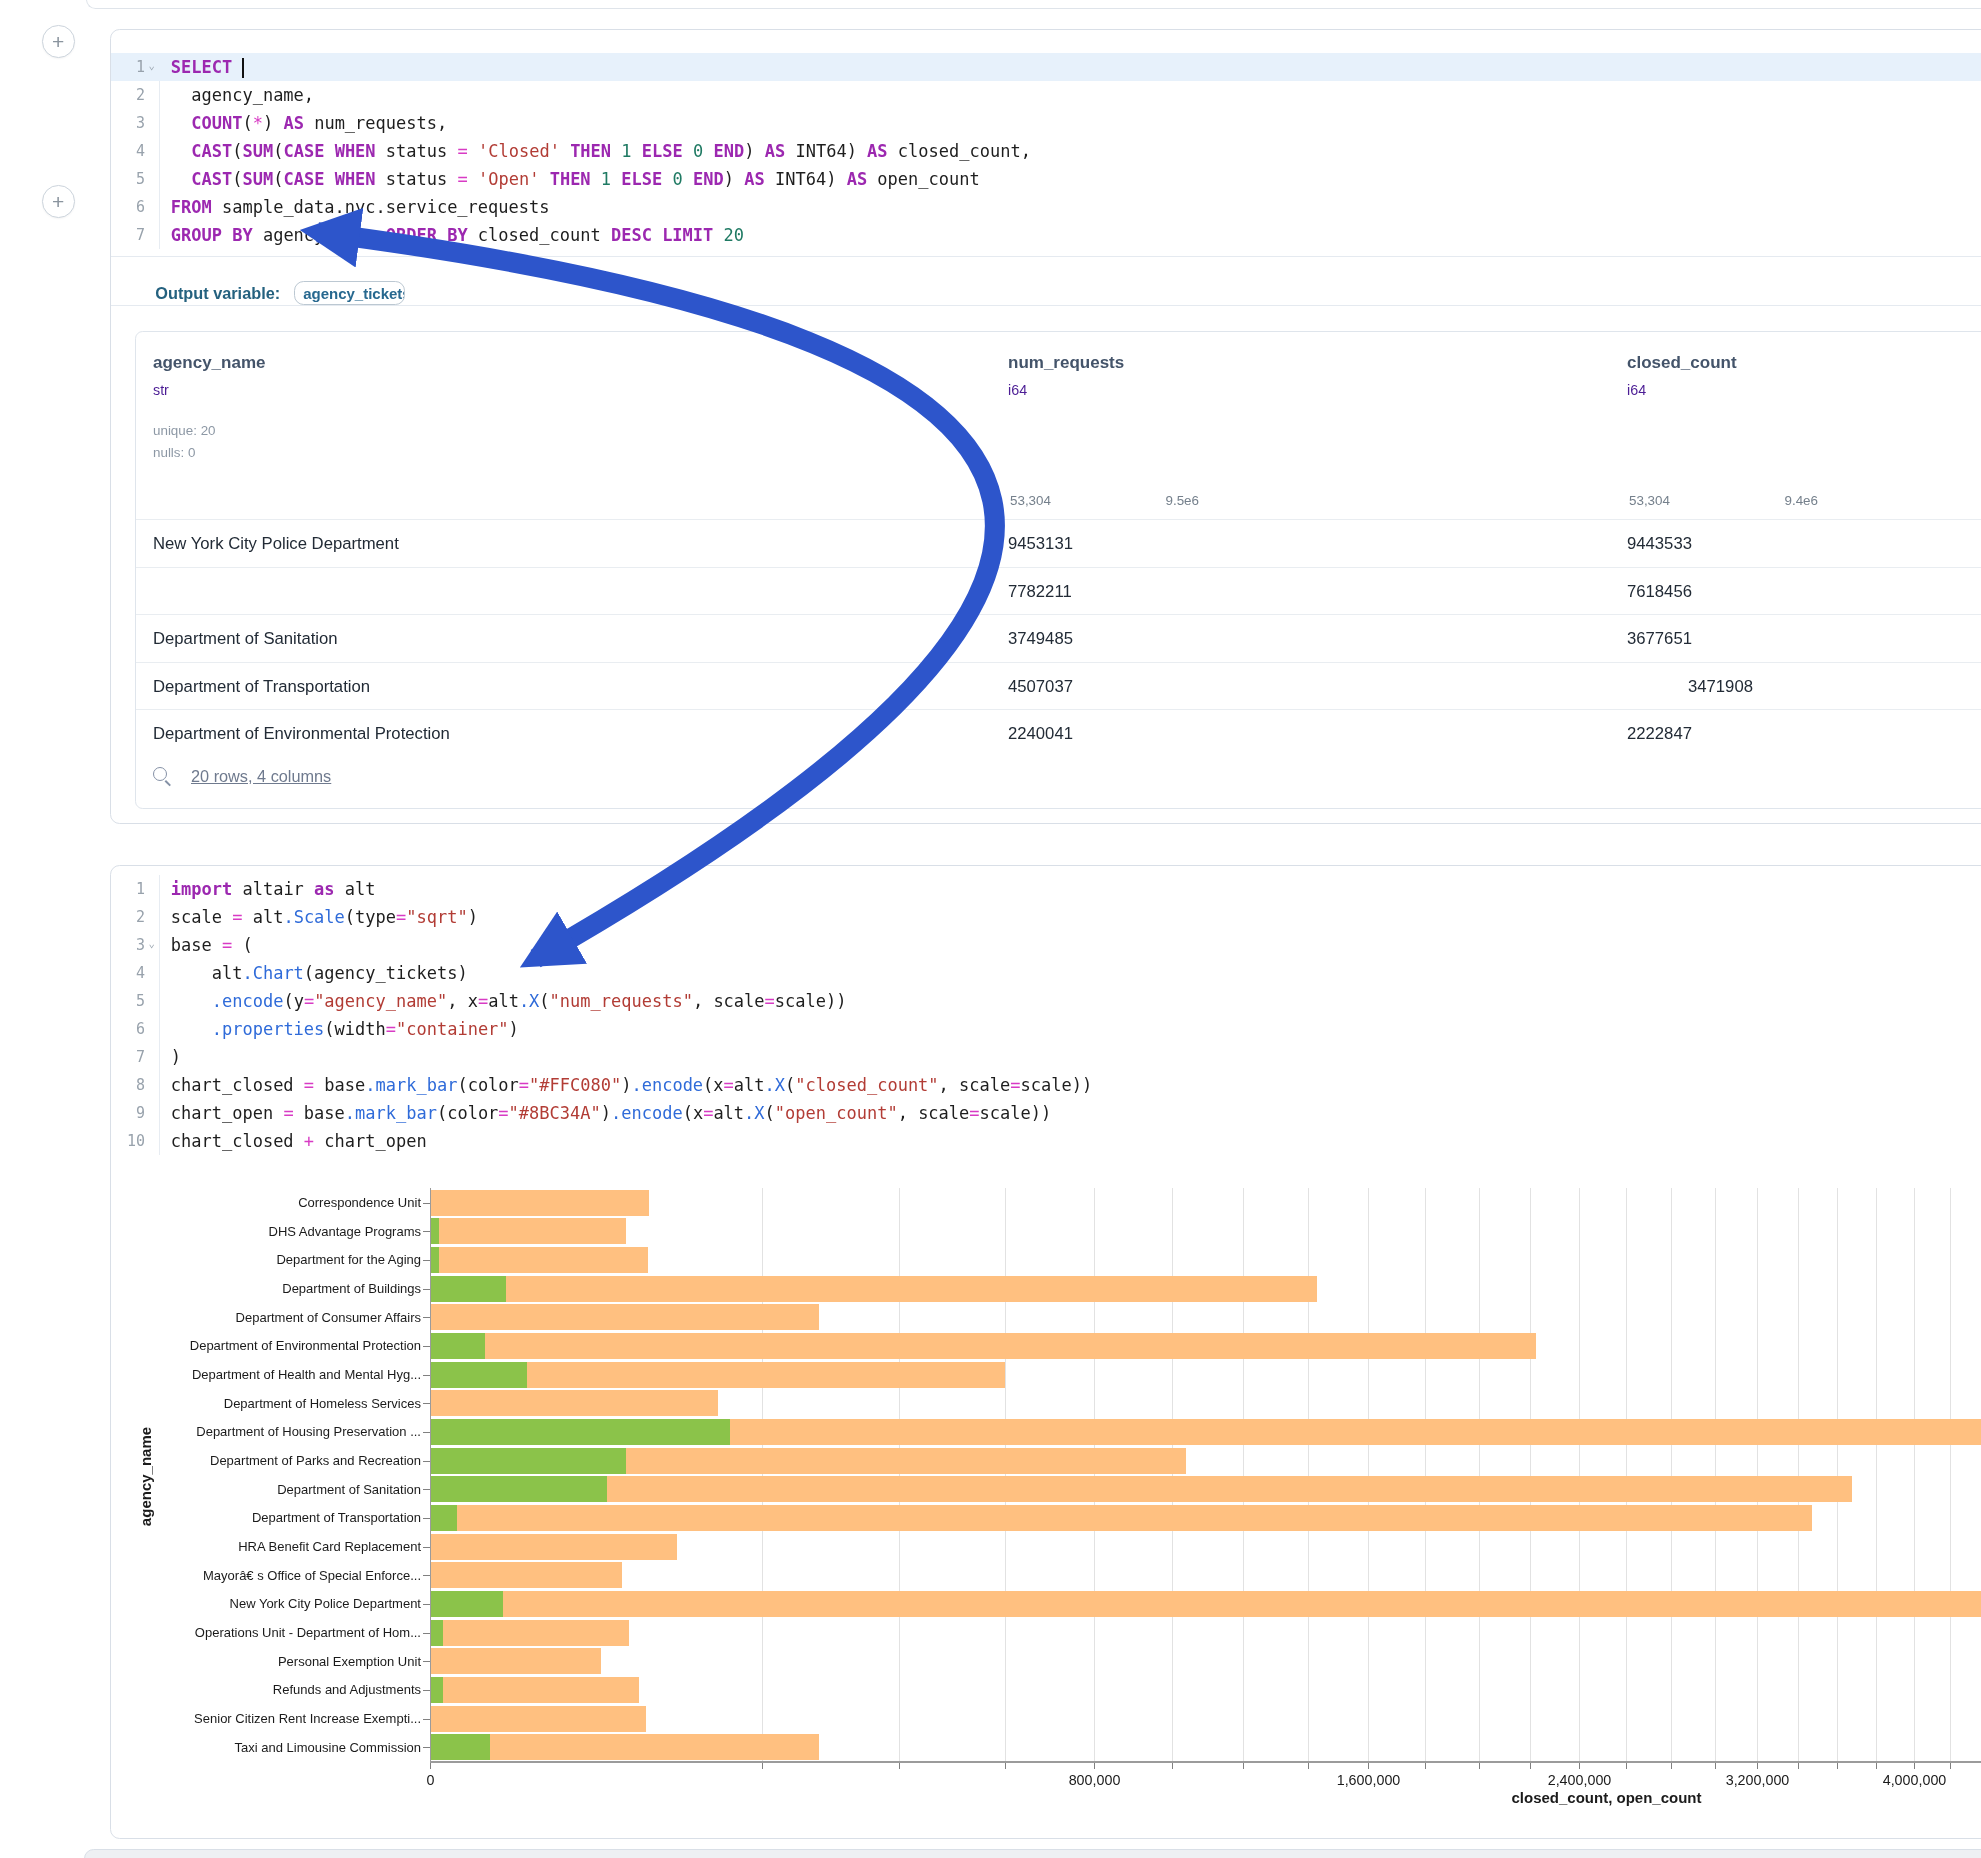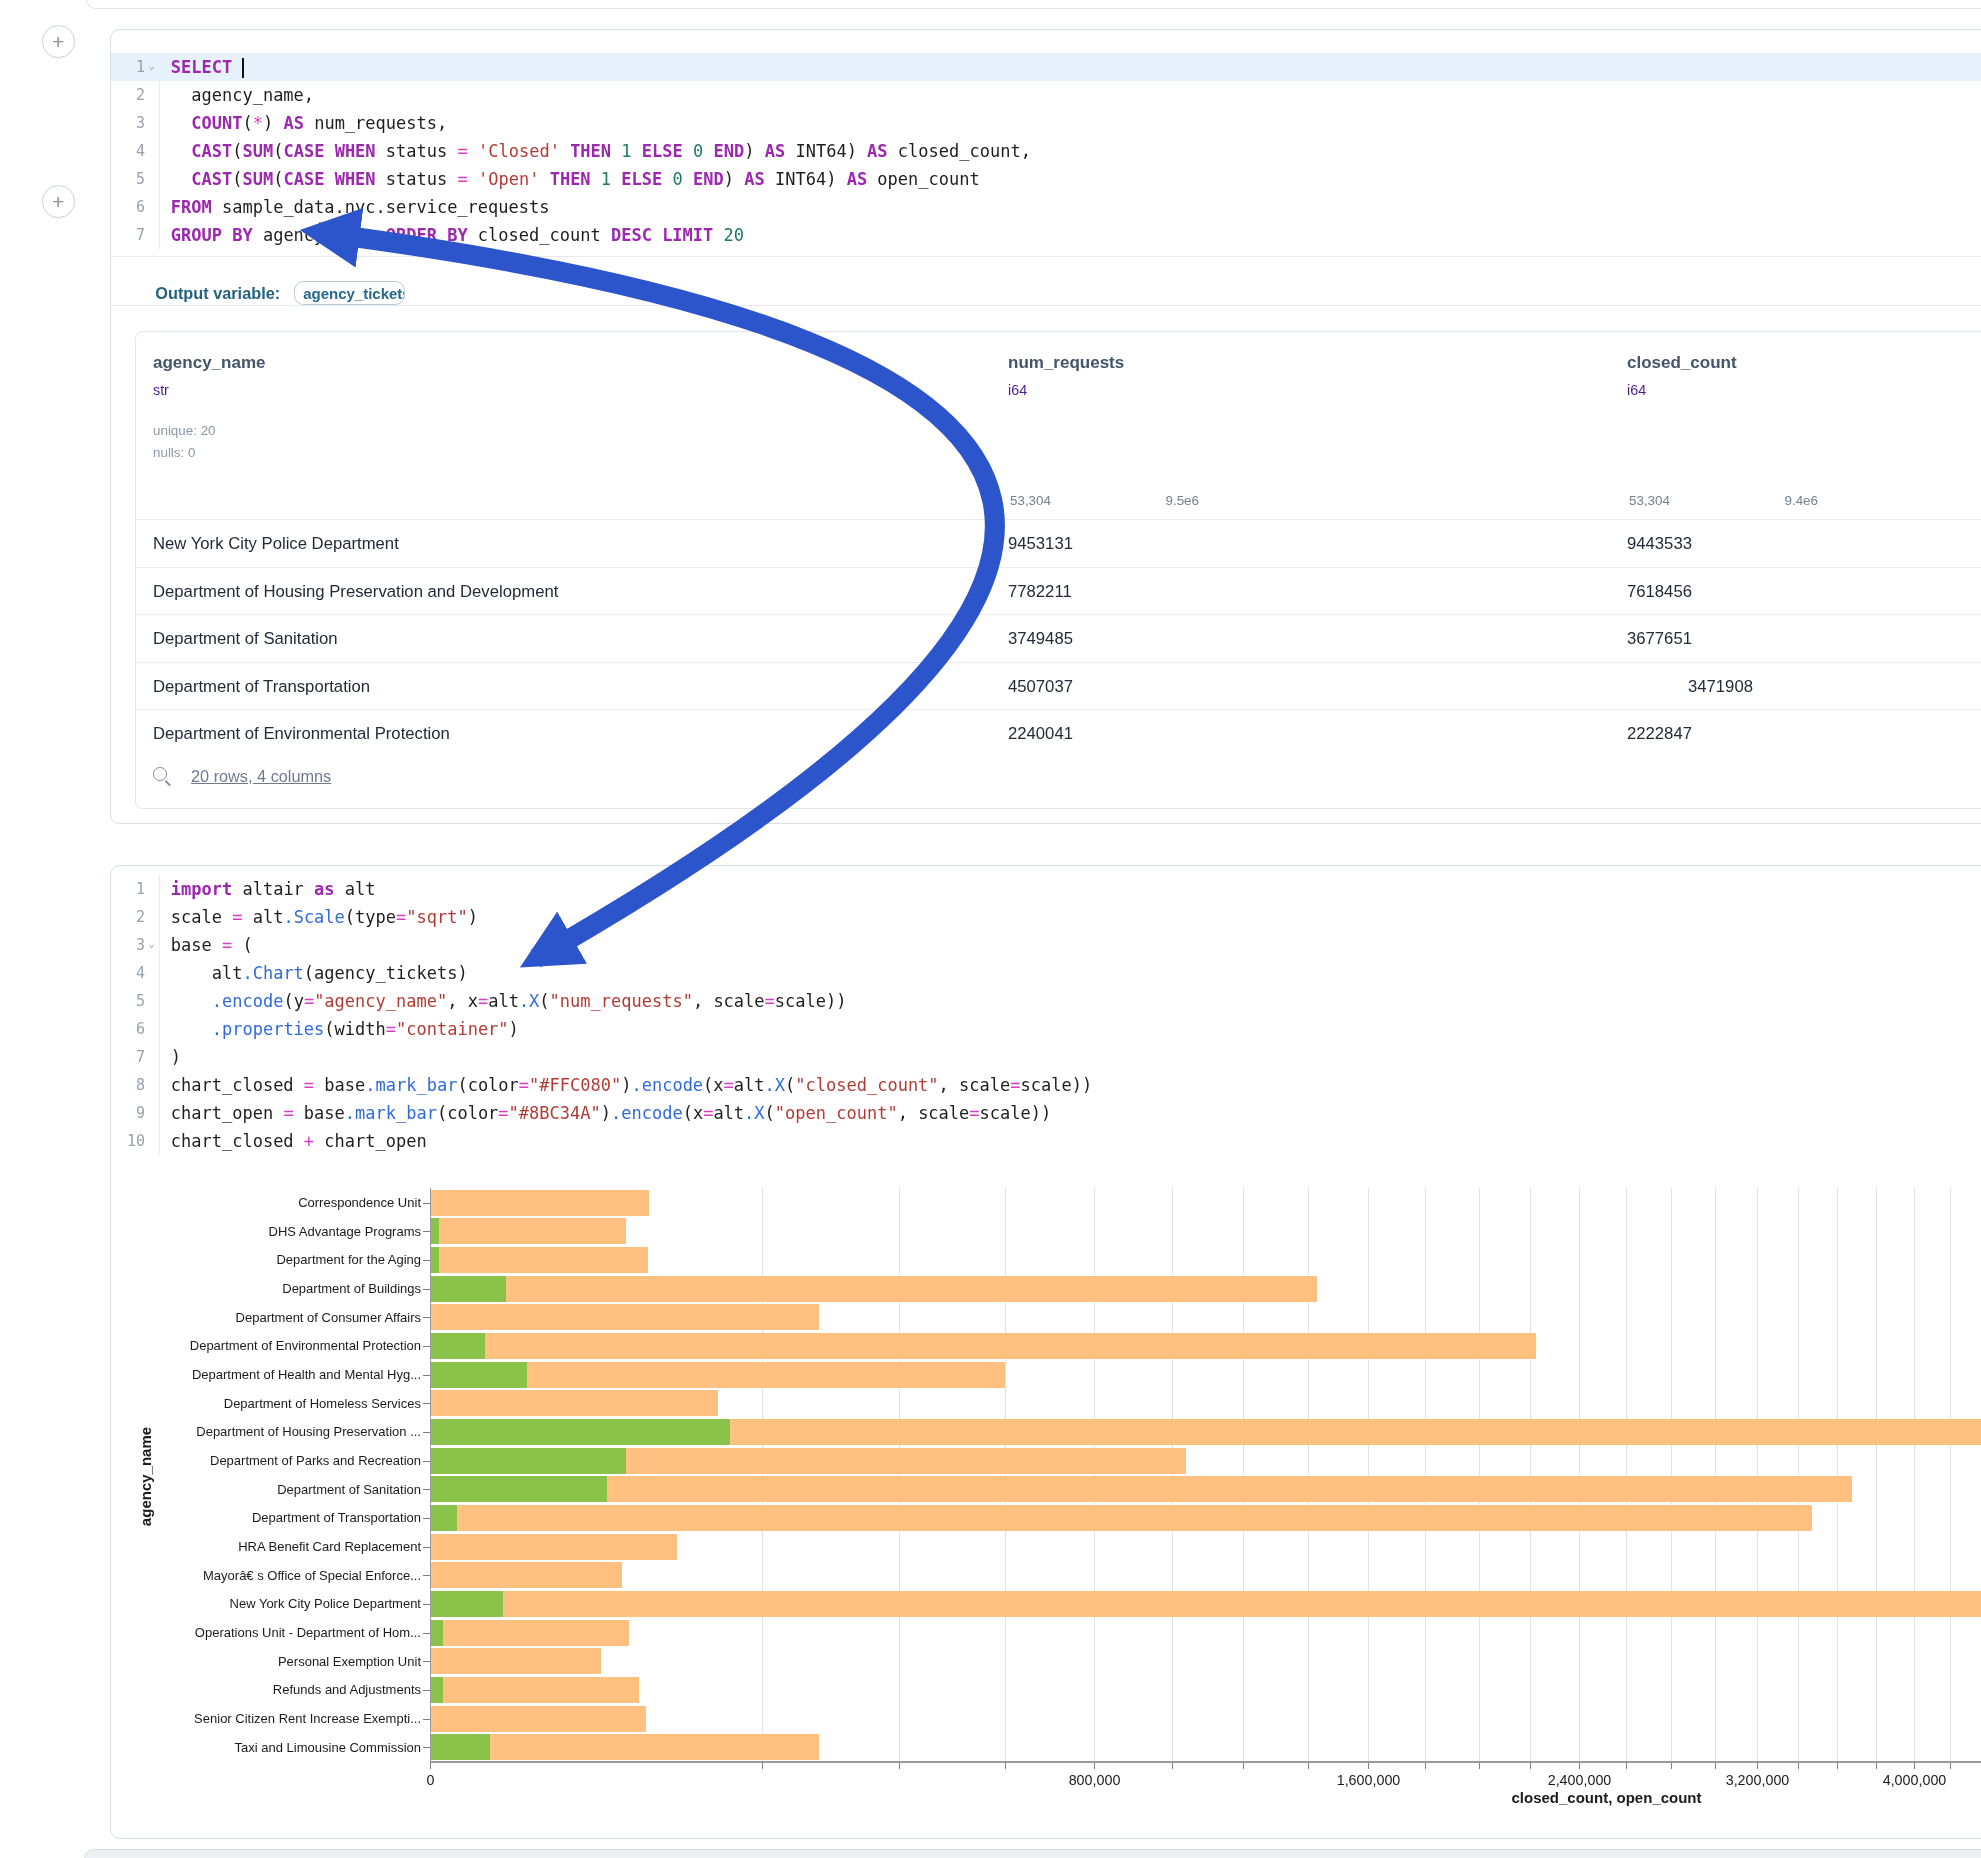--- a/index.html
+++ b/index.html
@@ -103,21 +103,20 @@
             <span>9.4e6</span>
           </div>
         </div>
       <div id="tbl-rows">
           <div class="t-row" style="top: 187px;">
             <div class="t-cell" style="left: 17px;">New York City Police Department</div>
             <div class="t-cell" style="left: 872px;">9453131</div>
             <div class="t-cell" style="left: 1491px;">9443533</div>
           </div>
           <div class="t-row" style="top: 235px;">
-            <div class="t-cell" style="left: 17px;">Department of Housing Preservation and Development</div>
             <div class="t-cell" style="left: 872px;">7782211</div>
             <div class="t-cell" style="left: 1491px;">7618456</div>
           </div>
           <div class="t-row" style="top: 282px;">
             <div class="t-cell" style="left: 17px;">Department of Sanitation</div>
             <div class="t-cell" style="left: 872px;">3749485</div>
             <div class="t-cell" style="left: 1491px;">3677651</div>
           </div>
           <div class="t-row" style="top: 330px;">
             <div class="t-cell" style="left: 17px;">Department of Transportation</div>

